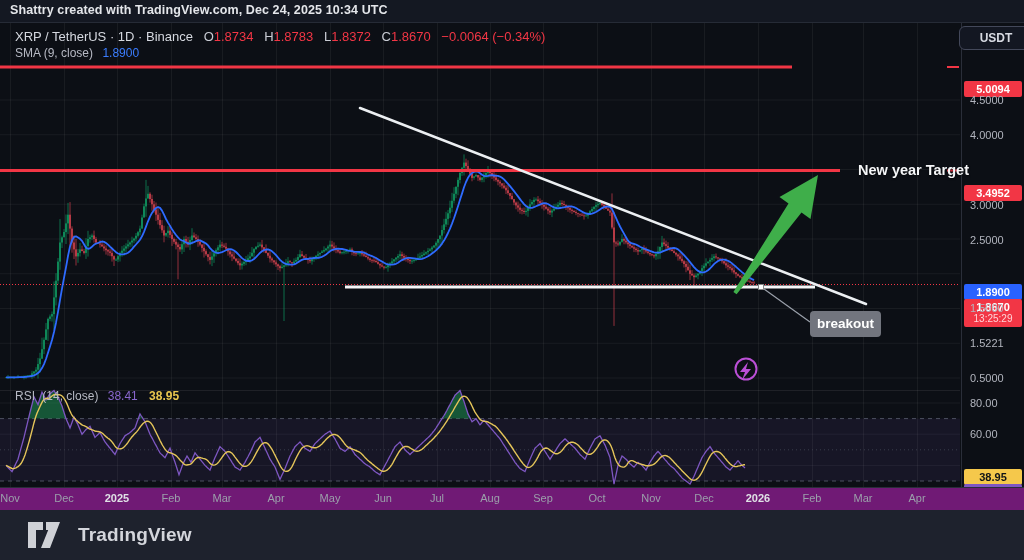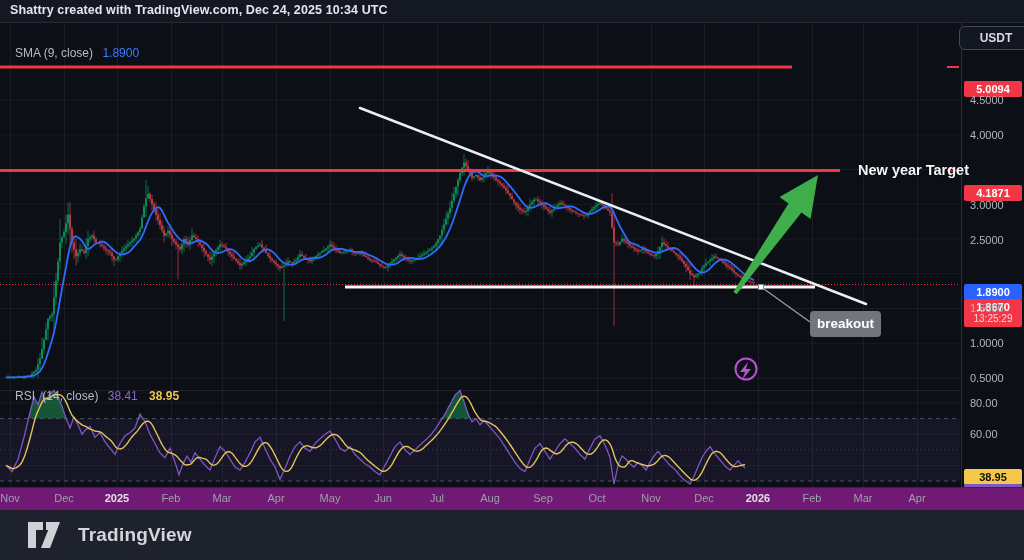--- a/index.html
+++ b/index.html
@@ -858,52 +858,60 @@
       <line x1="764" y1="289" x2="810" y2="322" stroke="#9aa0aa" stroke-width="1.2"></line>
       <polygon points="733.4,291.9 788.5,203.4 779.5,197.1 818,175 810.5,218.9 801.5,212.6 736.6,294.2" fill="#3fae4a"></polygon>
       <circle cx="746" cy="369" r="10.5" fill="none" stroke="#bb4fd6" stroke-width="2"></circle>
       <path d="M 748 362 l -8 10 h 5 l -3 8 l 9 -11 h -5 z" fill="#bb4fd6"></path>
     </svg>
 
   <div id="top-bar">
     <span>Shattry created with TradingView.com, Dec 24, 2025 10:34 UTC</span>
   </div>
 
+  <div class="legend" id="legend-row1">
+    <span>XRP / TetherUS · 1D · Binance</span>
+    <span class="pfx">O</span><span class="red">1.8734</span>
+    <span class="pfx">H</span><span class="red">1.8783</span>
+    <span class="pfx">L</span><span class="red">1.8372</span>
+    <span class="pfx">C</span><span class="red">1.8670</span>
+    <span class="chg">−0.0064 (−0.34%)</span>
+  </div>
   <div class="legend" id="legend-row2">
     <span>SMA (9, close)</span>
     <span class="blue">1.8900</span>
   </div>
   <div class="legend" id="rsi-legend">
     <span>RSI</span>
     <span style="margin-left:4px;">(14, close)</span>
     <span class="v1">38.41</span>
     <span class="v2">38.95</span>
   </div>
 
   <div id="usdt-btn">USDT</div>
 
   <div class="target-text" id="target2-text">New year Target</div>
   <div id="breakout-label">breakout</div>
 
   <div id="price-axis">
     <div class="axis-label" id="lbl-t1">5.0094</div>
-    <div class="axis-label" id="lbl-t2">4.1871</div>
+    <div class="axis-label" id="lbl-t2">3.4952</div>
     <div class="axis-label" id="lbl-sma">1.8900</div>
     <div class="axis-label" id="lbl-price">
       <div>1.8670</div>
       <div class="cd">13:25:29</div>
     </div>
     <div class="axis-label" id="lbl-rsi-ma">38.95</div>
     <div class="axis-label" id="lbl-rsi">38.41</div>
   <div class="tick" style="top: 71px;">4.5000</div>
       <div class="tick" style="top: 106px;">4.0000</div>
       <div class="tick" style="top: 176px;">3.0000</div>
       <div class="tick" style="top: 211px;">2.5000</div>
       <div class="tick" style="top: 279px;">1.5000</div>
-      <div class="tick" style="top: 314px;">1.0000</div>
+      <div class="tick" style="top: 314px;">1.5221</div>
       <div class="tick" style="top: 349px;">0.5000</div>
       <div class="tick" style="top: 374px;">80.00</div>
       <div class="tick" style="top: 405px;">60.00</div>
     </div>
 
   <div id="time-axis">
       <div class="tlabel" style="left: 10px;">Nov</div>
       <div class="tlabel" style="left: 64px;">Dec</div>
       <div class="tlabel bold" style="left: 117px;">2025</div>
       <div class="tlabel" style="left: 171px;">Feb</div>

